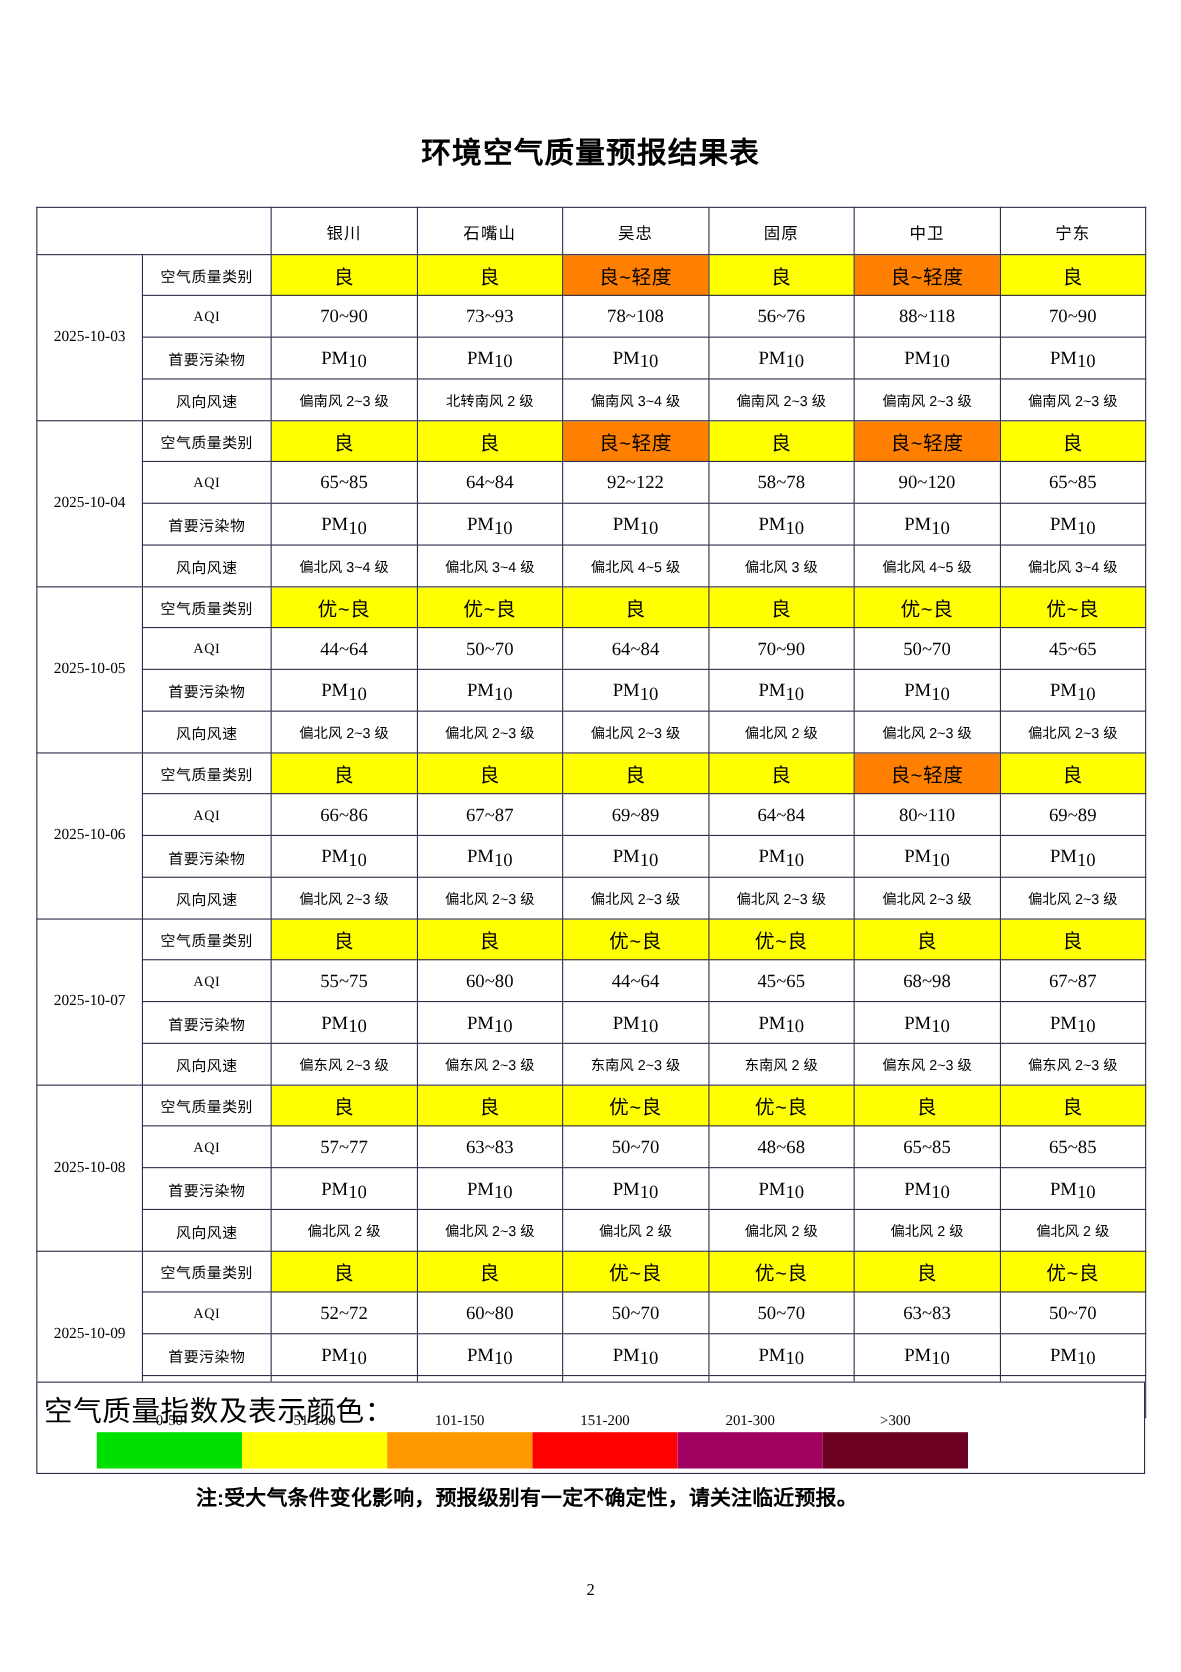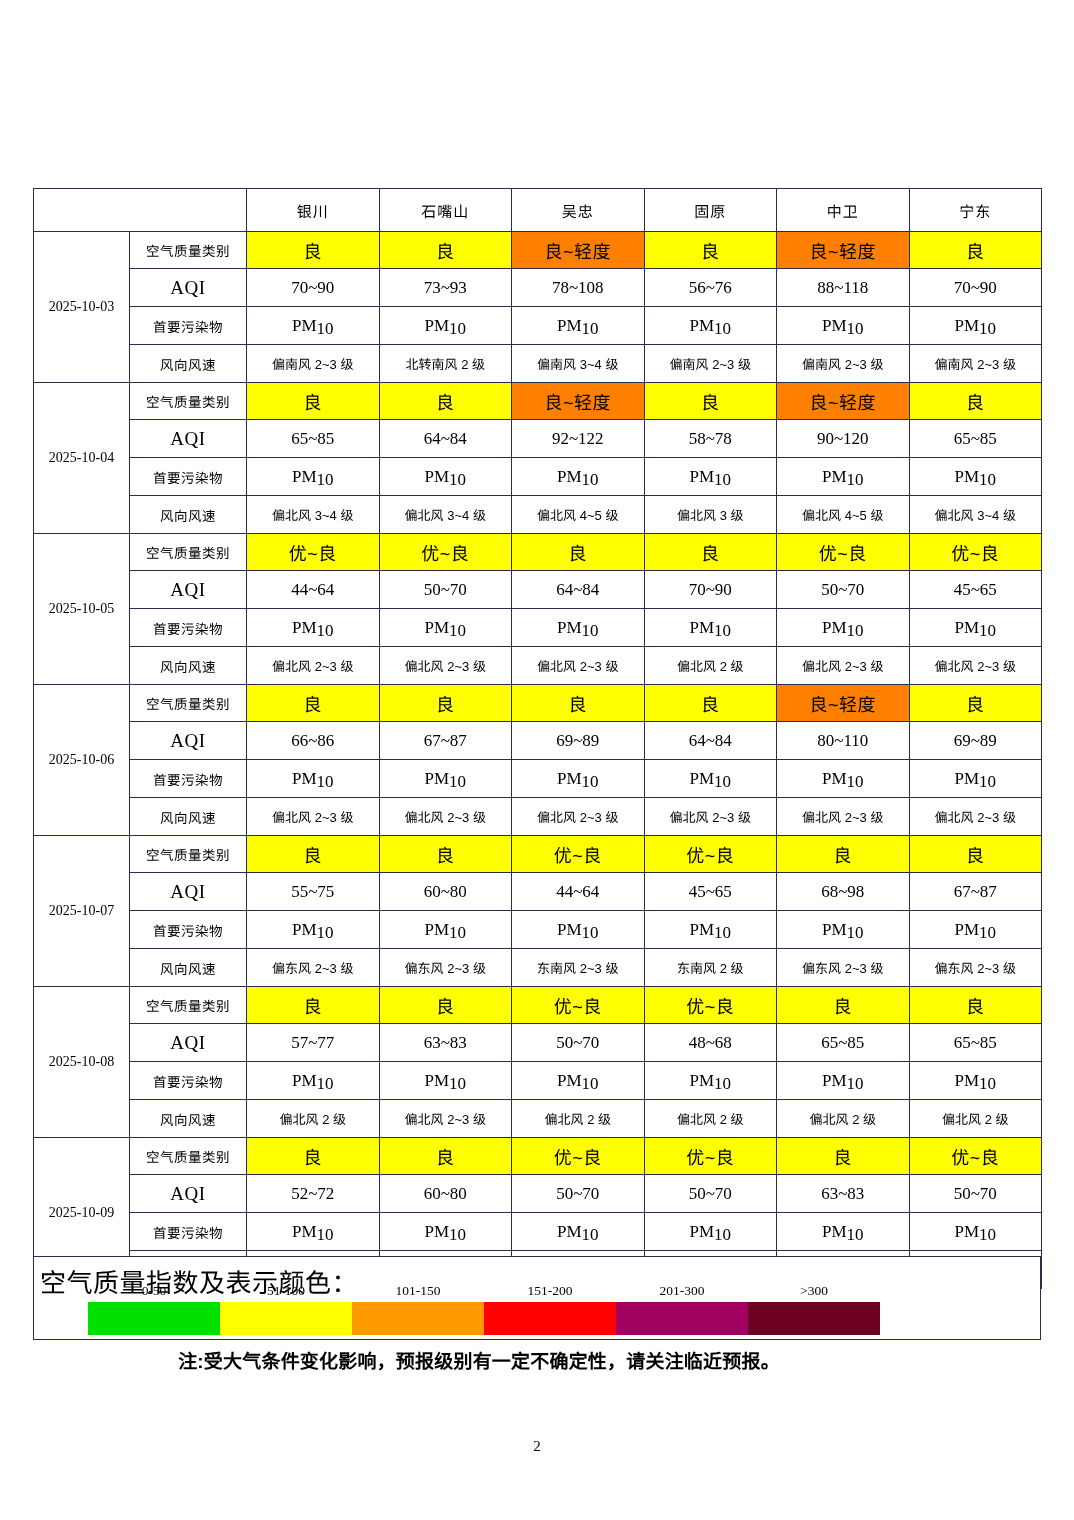--- a/index.html
+++ b/index.html
@@ -79,21 +79,21 @@
   }
 
   .row-label {
     font-size: 13.5px;
     font-family: "Liberation Sans", "DejaVu Sans", sans-serif;
     letter-spacing: 0.5px;
     white-space: nowrap;
   }
   .row-label.aqi-lbl {
     font-family: "Liberation Serif", "DejaVu Serif", serif;
-    font-size: 19px;
+    font-size: 13px;
   }
 
   tr.r-cat td { height: 36px; text-align: center; }
   tr.r-aqi td { height: 37px; }
   tr.r-pol td { height: 37px; text-align: center; }
   tr.r-wind td { height: 37px; }
 
   .cat-cell {
     font-size: 18px;
     font-family: "Liberation Sans", "DejaVu Sans", sans-serif;
@@ -195,20 +195,21 @@
     font-size: 15px;
     font-family: "Liberation Serif", "DejaVu Serif", serif;
     color: #000;
   }
 </style>
 </head>
 <body>
 
 <div class="page">
 
+  <div class="doc-title">环境空气质量预报结果表</div>
 
   <div class="table-wrap">
     <table class="aqi">
       <colgroup>
         <col class="c-date">
         <col class="c-label">
         <col class="c-city">
           <col class="c-city">
           <col class="c-city">
         <col class="c-city">

